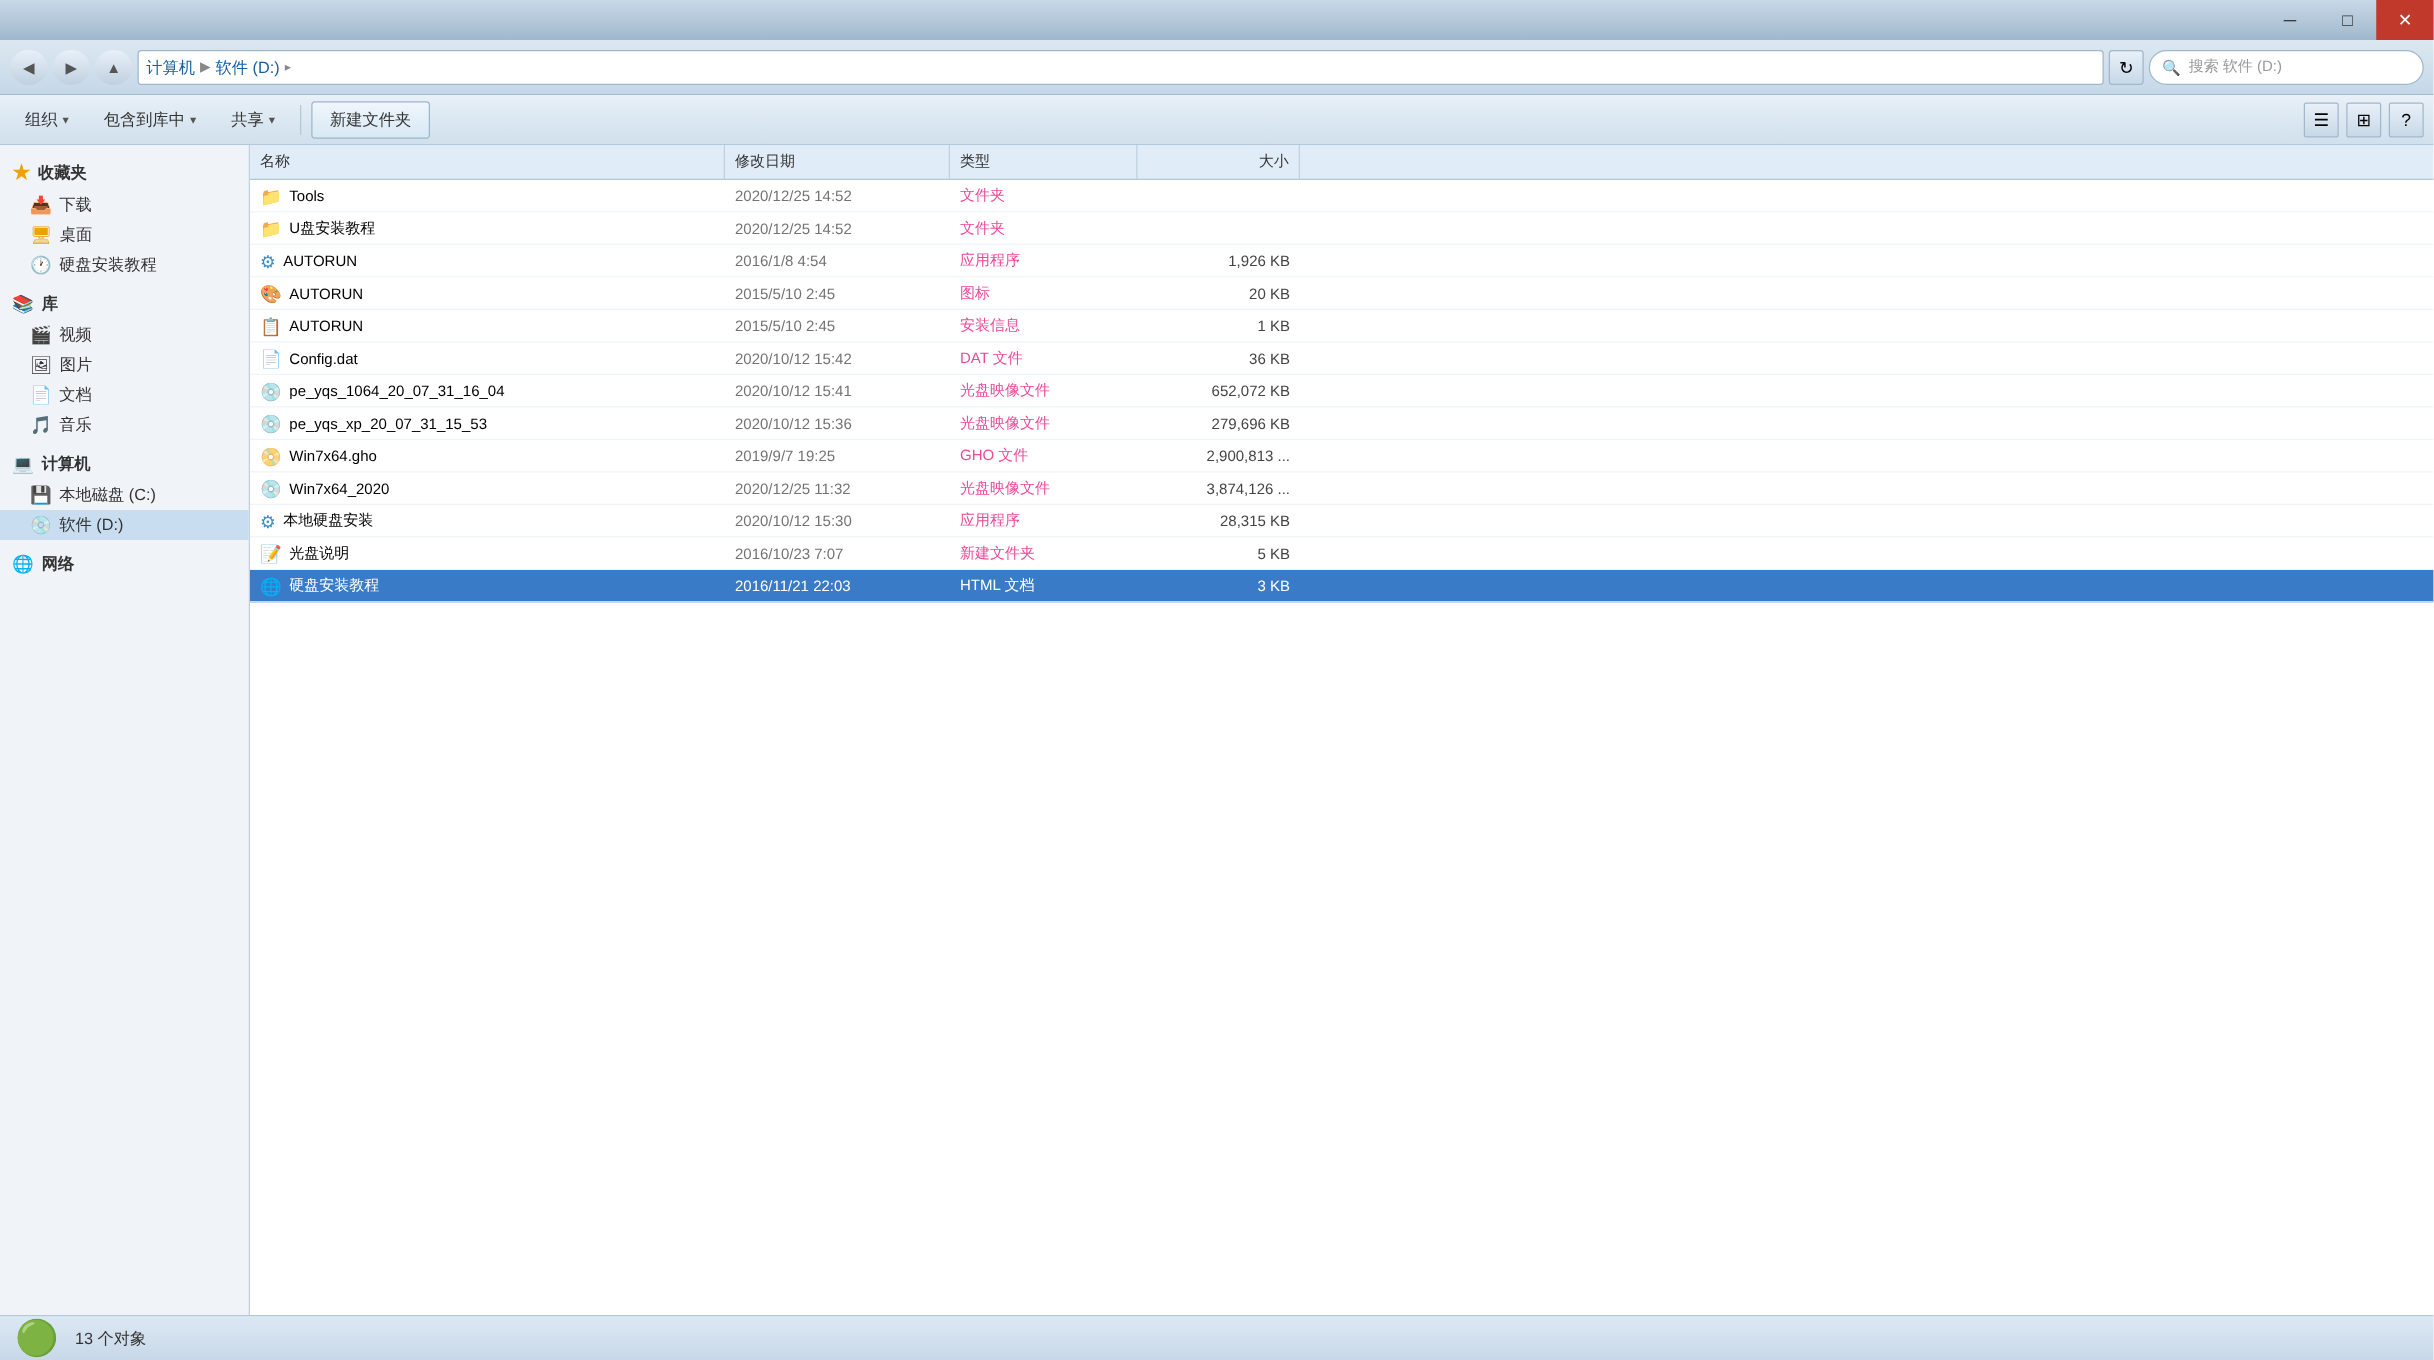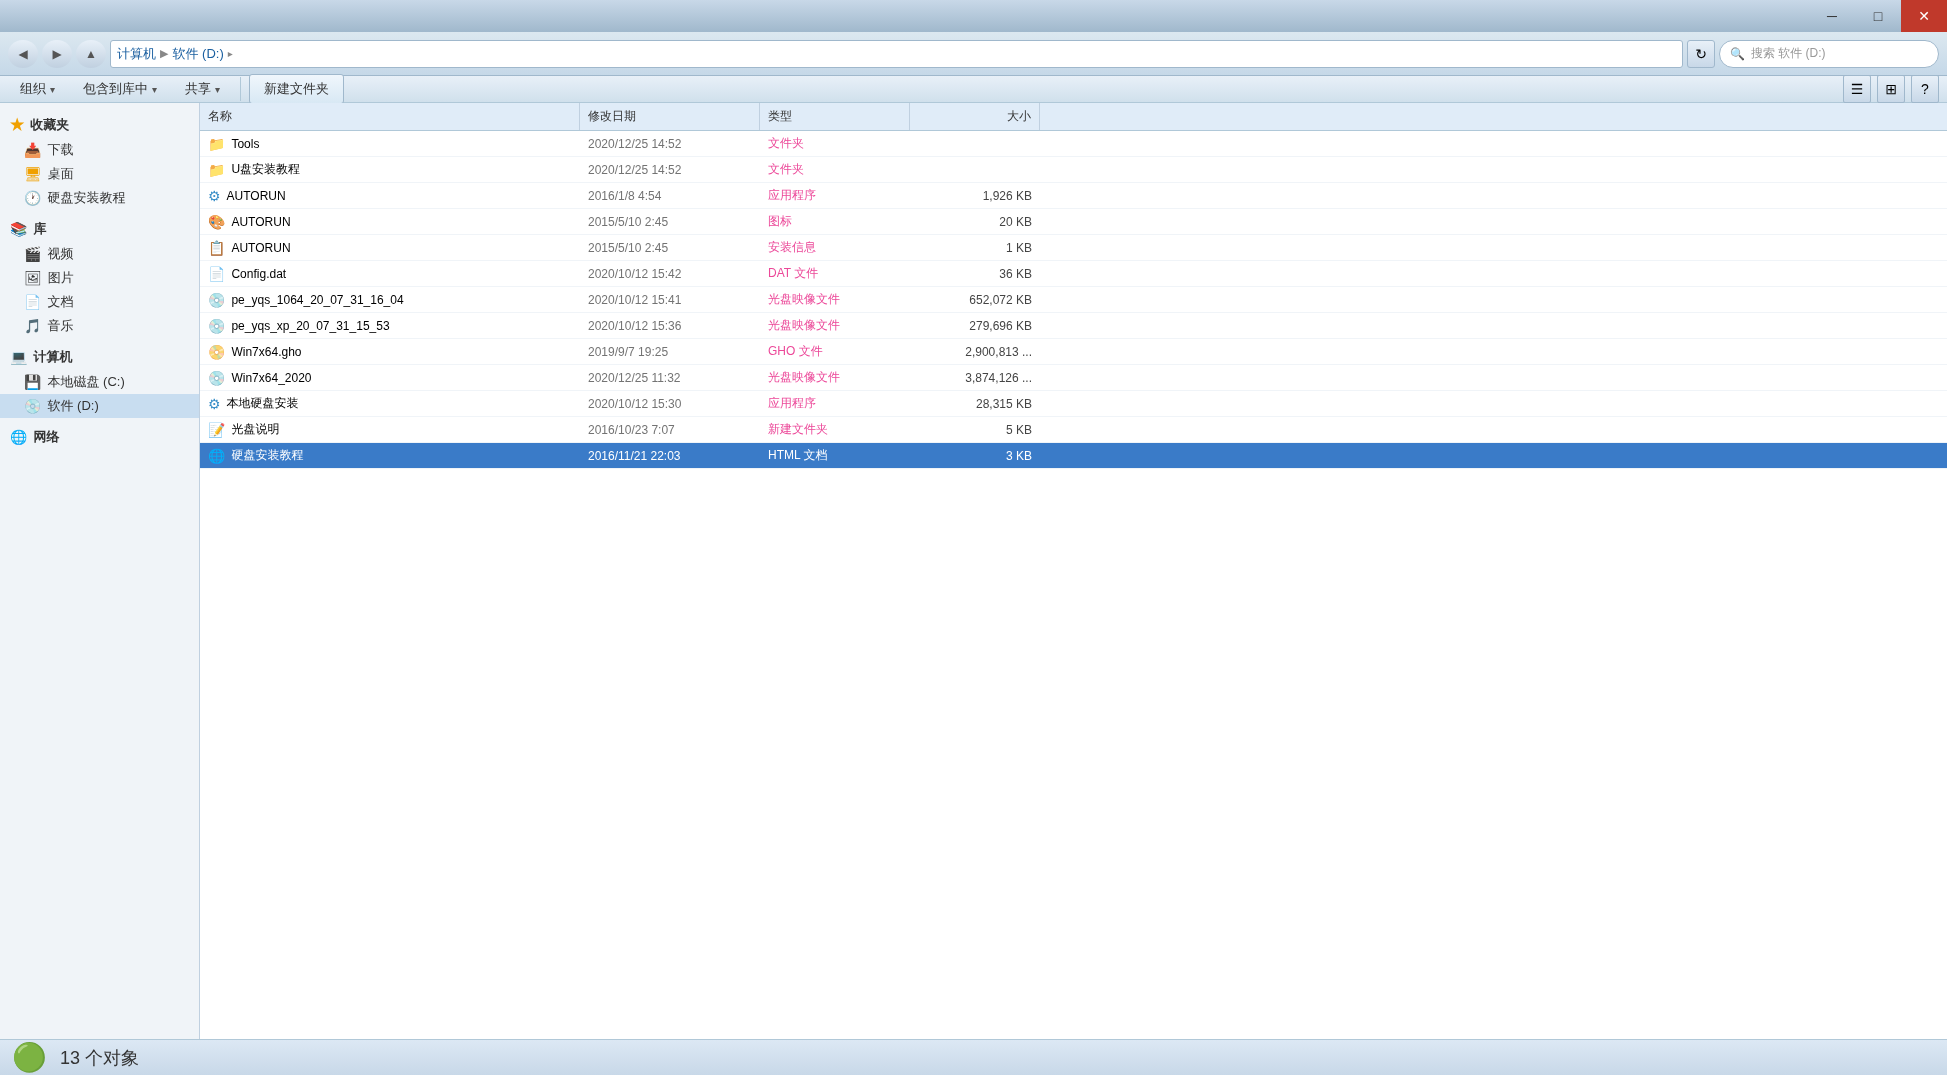--- a/index.html
+++ b/index.html
@@ -97,21 +97,21 @@
       display: flex;
       align-items: center;
       padding: 0 10px;
       gap: 6px;
       color: #999;
       font-size: 12px;
     }
 
     
     .toolbar {
-      height: 27px;
+      height: 40px;
       background: linear-gradient(to bottom, #e8f0f8 0%, #d0e0ec 100%);
       border-bottom: 1px solid #b0c8d8;
       display: flex;
       align-items: center;
       padding: 6px 8px;
       gap: 4px;
     }
     .toolbar-btn {
       height: 30px;
       padding: 0 12px;
@@ -274,21 +274,21 @@
       padding: 0 12px;
       gap: 12px;
     }
     .status-icon {
       width: 36px;
       height: 36px;
       display: flex;
       align-items: center;
       justify-content: center;
     }
-    .status-text { font-size: 18px; color: #333; }
+    .status-text { font-size: 13px; color: #333; }
   </style>
 </head>
 <body>
 
 <div class="titlebar">
   <div class="titlebar-buttons">
     <div class="titlebar-btn">─</div>
     <div class="titlebar-btn">□</div>
     <div class="titlebar-btn close">✕</div>
   </div>

